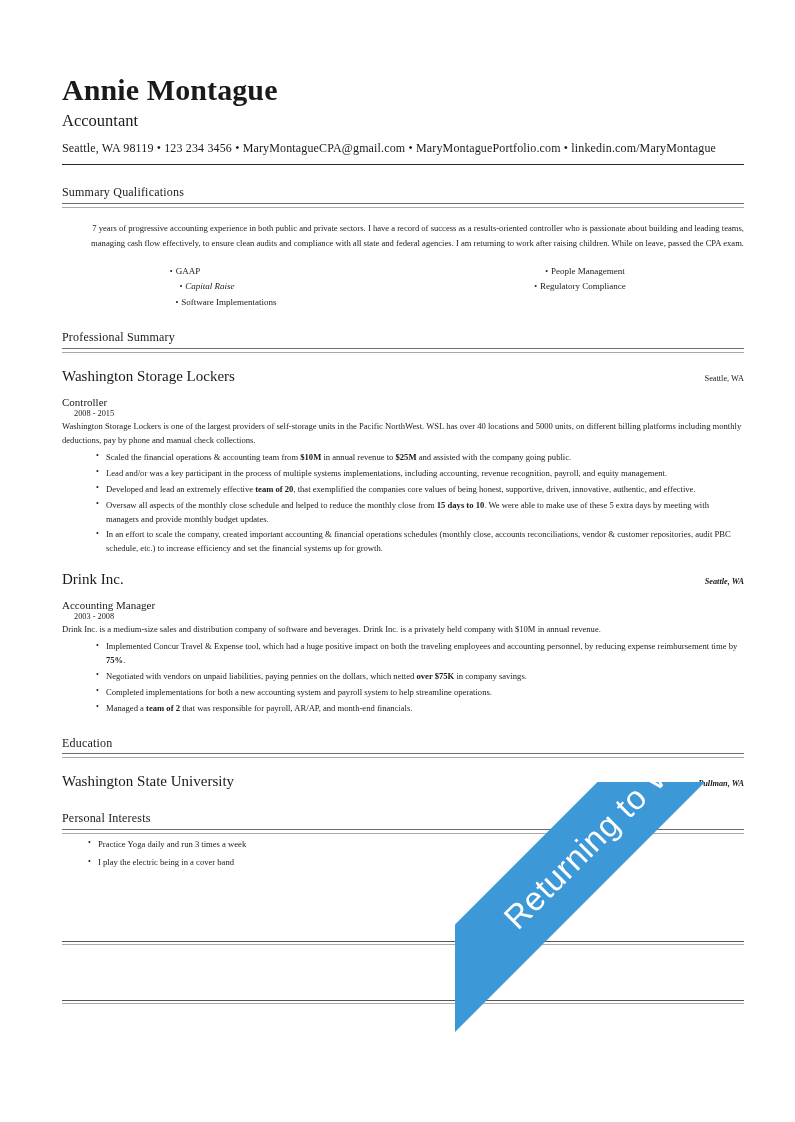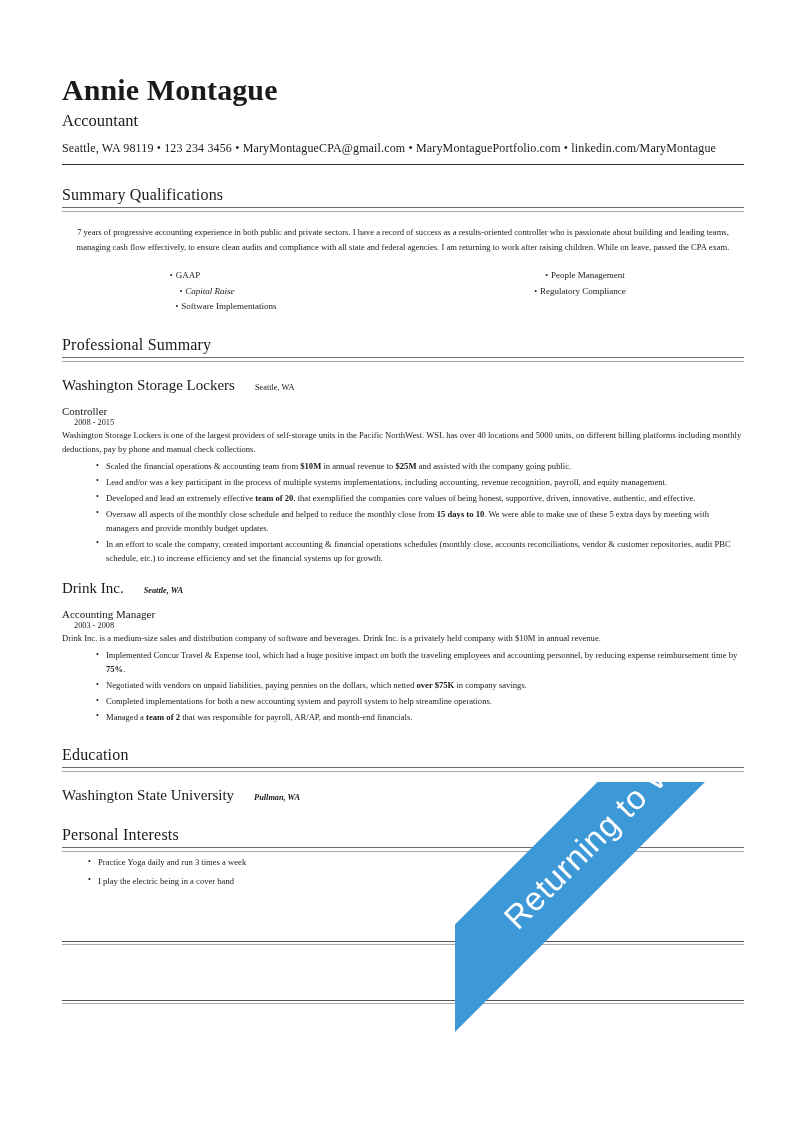--- a/index.html
+++ b/index.html
@@ -49,39 +49,39 @@
     border: 0;
     border-top: 1.6px solid #2b2b2b;
     margin: 9px 0 0 0;
   }
 
   
   .section {
     margin-top: 21px;
   }
   .section-title {
-    font-size: 16px;
+    font-size: 12px;
     font-weight: normal;
     margin: 0;
     line-height: 1.15;
     letter-spacing: 0.2px;
   }
   .section-rule {
     height: 3px;
     margin-top: 3px;
     border-top: 1.1px solid #6d6d6d;
     border-bottom: 1.1px solid #a8a8a8;
   }
 
   
   .body-text {
     font-size: 8.6px;
     line-height: 1.75;
     margin: 13px 0 0 0;
-    text-align: center;
+    text-align: right;
   }
   .company-blurb {
     font-size: 8.6px;
     line-height: 1.62;
     margin: 2px 0 0 0;
   }
 
   
   .skills {
     display: flex;
@@ -103,21 +103,21 @@
   .skills-col.left  .sk-3 { padding-right: 0px; }
   .skills-col.right .sk-1 { padding-left: 10px; }
   .skills-col.right .sk-2 { padding-left: 4px; }
   .skills-col.right .sk-3 { padding-left: 0px; }
 
   
   .entry { margin-top: 15px; }
   .entry-row {
     display: flex;
     align-items: baseline;
-    justify-content: flex-start;
+    justify-content: space-between;
     gap: 8px;
   }
   .org {
     font-size: 15px;
     font-weight: normal;
     line-height: 1.18;
   }
   .org-loc {
     font-size: 8.3px;
     white-space: nowrap;

